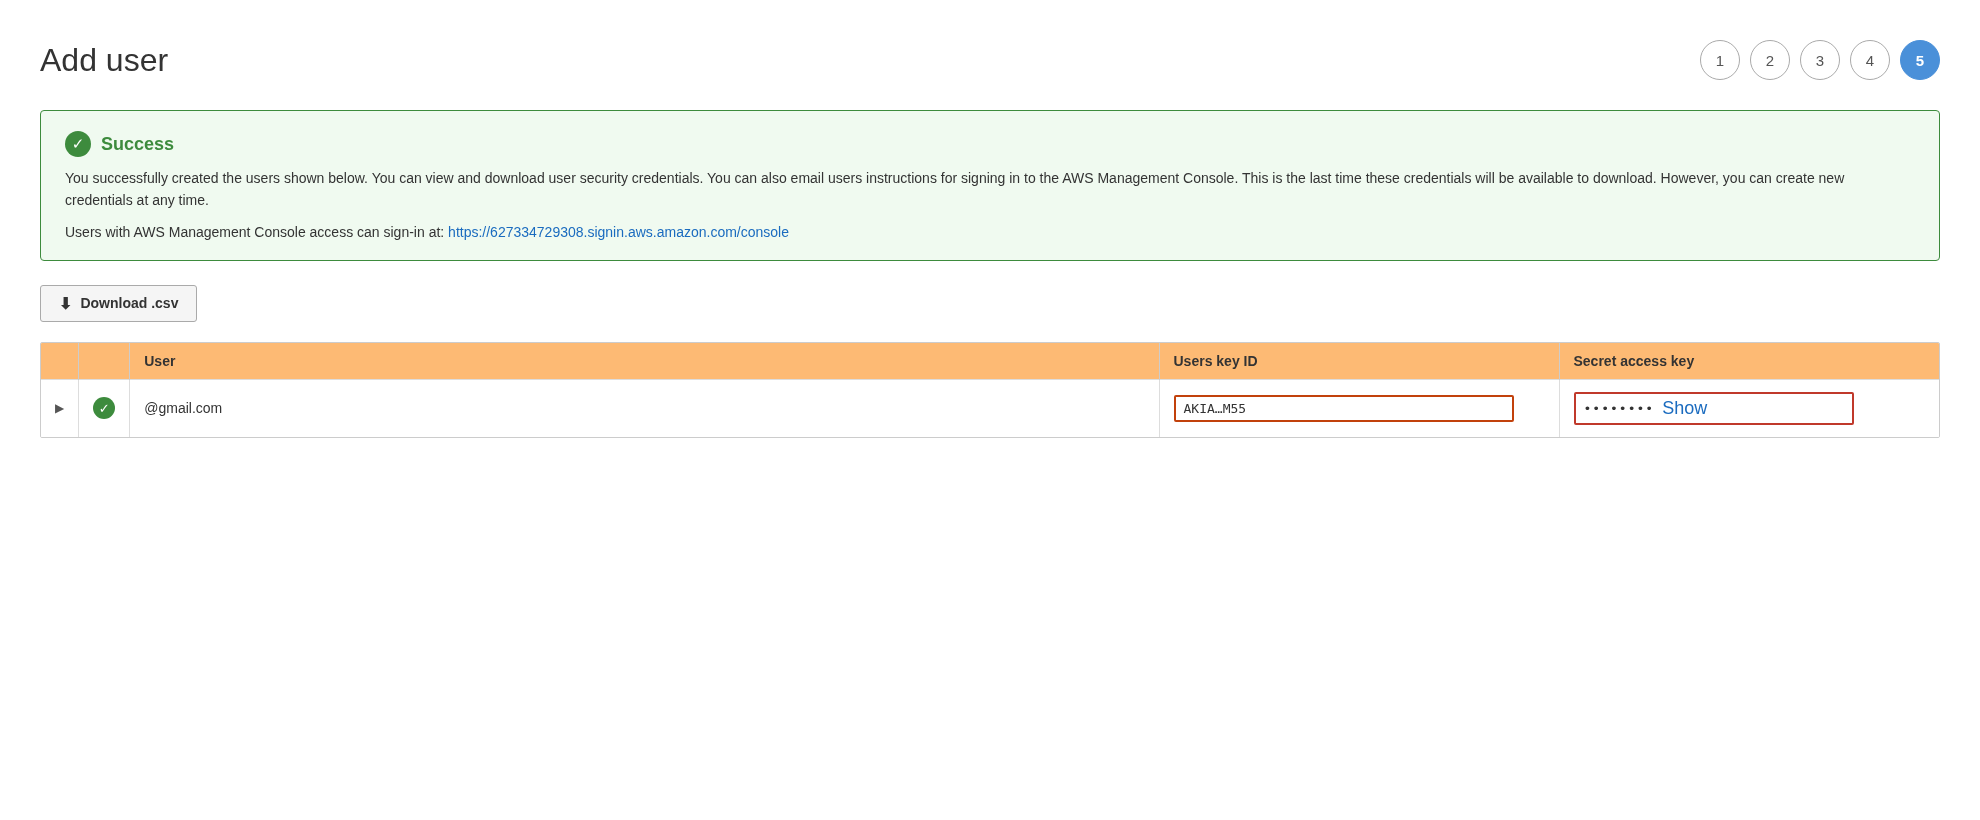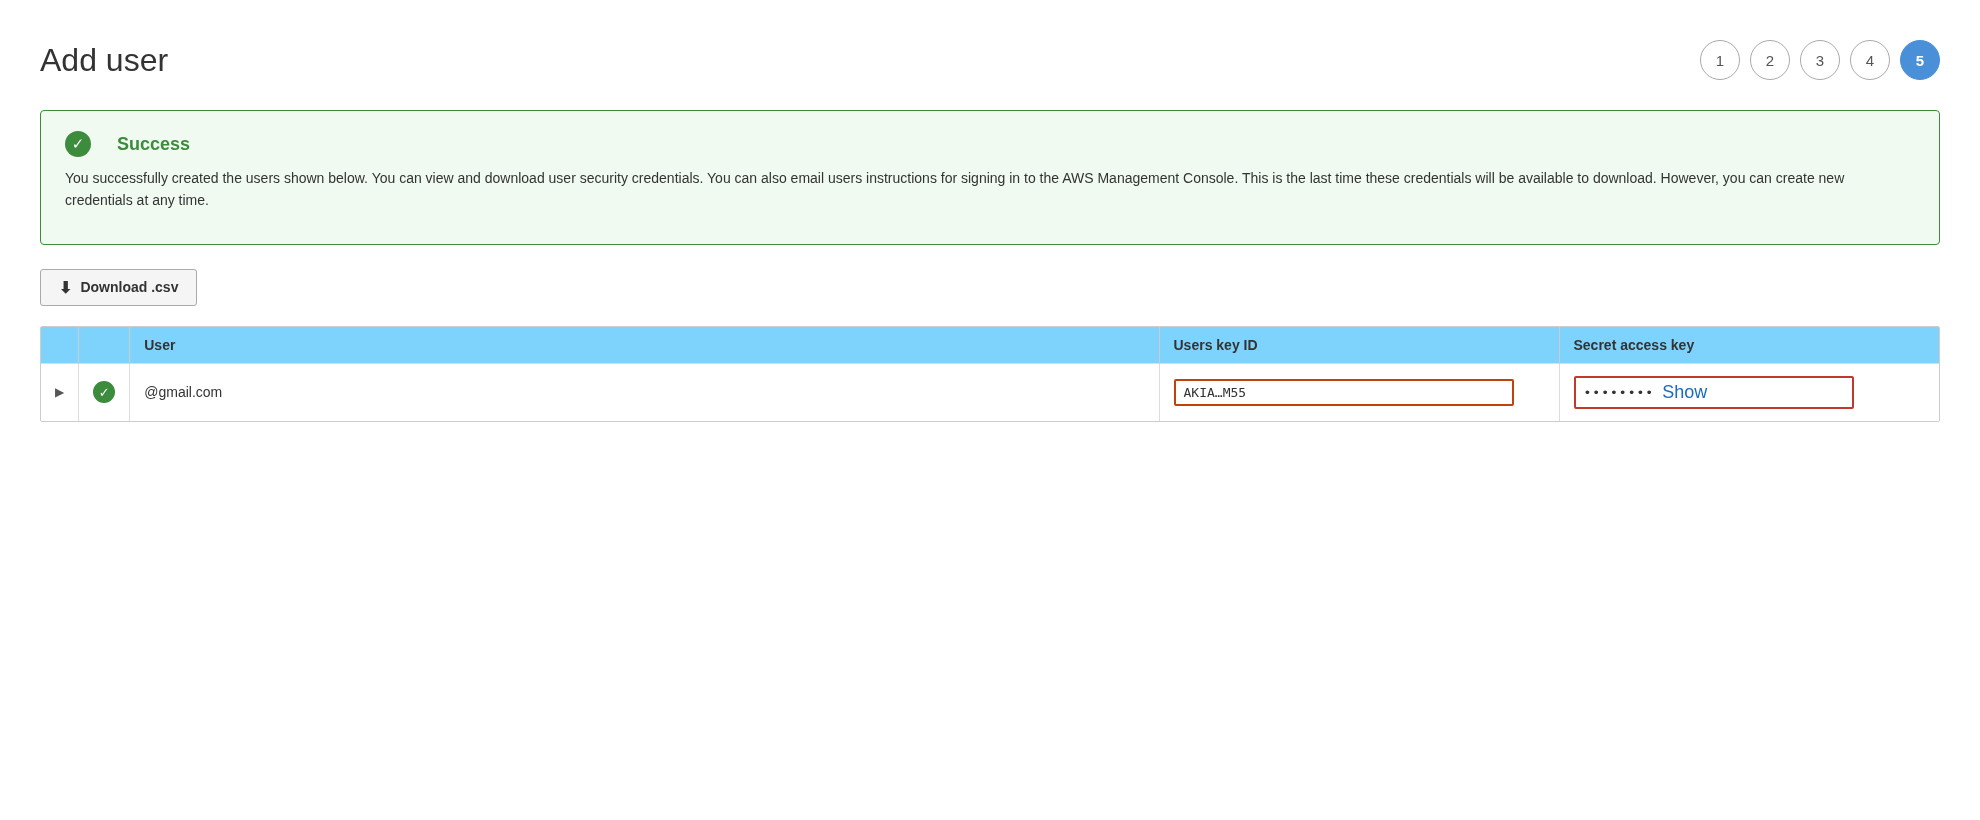--- a/index.html
+++ b/index.html
@@ -77,21 +77,20 @@
       justify-content: center;
       color: #fff;
       font-size: 15px;
       flex-shrink: 0;
     }
 
     .success-title {
       color: #3d8b3d;
       font-size: 18px;
       font-weight: 600;
-      margin-left: 16px;
     }
 
     .success-body {
       color: #333;
       line-height: 1.6;
       font-size: 14px;
       margin-bottom: 12px;
     }
 
     .success-link-row {
@@ -129,21 +128,21 @@
       border-radius: 2px;
       overflow: hidden;
     }
 
     table {
       width: 100%;
       border-collapse: collapse;
     }
 
     thead tr {
-      background: #7dd3fc;
+      background: #fdba74;
     }
 
     thead th {
       padding: 10px 14px;
       text-align: left;
       font-weight: bold;
       font-size: 14px;
       color: #333;
       border-right: 1px solid #ccc;
     }
@@ -252,20 +251,24 @@
     <div class="step active">5</div>
   </div>
 </div>
 
 <div class="success-box">
   <div class="success-header">
     <div class="success-icon">✓</div>
     <span class="success-title">Success</span>
   </div>
   <p class="success-body">You successfully created the users shown below. You can view and download user security credentials. You can also email users instructions for signing in to the AWS Management Console. This is the last time these credentials will be available to download. However, you can create new credentials at any time.</p>
+  <div class="success-link-row">
+    <span>Users with AWS Management Console access can sign-in at:</span>
+    <a class="success-link" href="#">https://627334729308.signin.aws.amazon.com/console</a>
+  </div>
 </div>
 
 <button class="download-btn">
   <span class="download-icon">⬇</span>
   <span>Download .csv</span>
 </button>
 
 <div class="table-container">
   <table>
     <thead>

